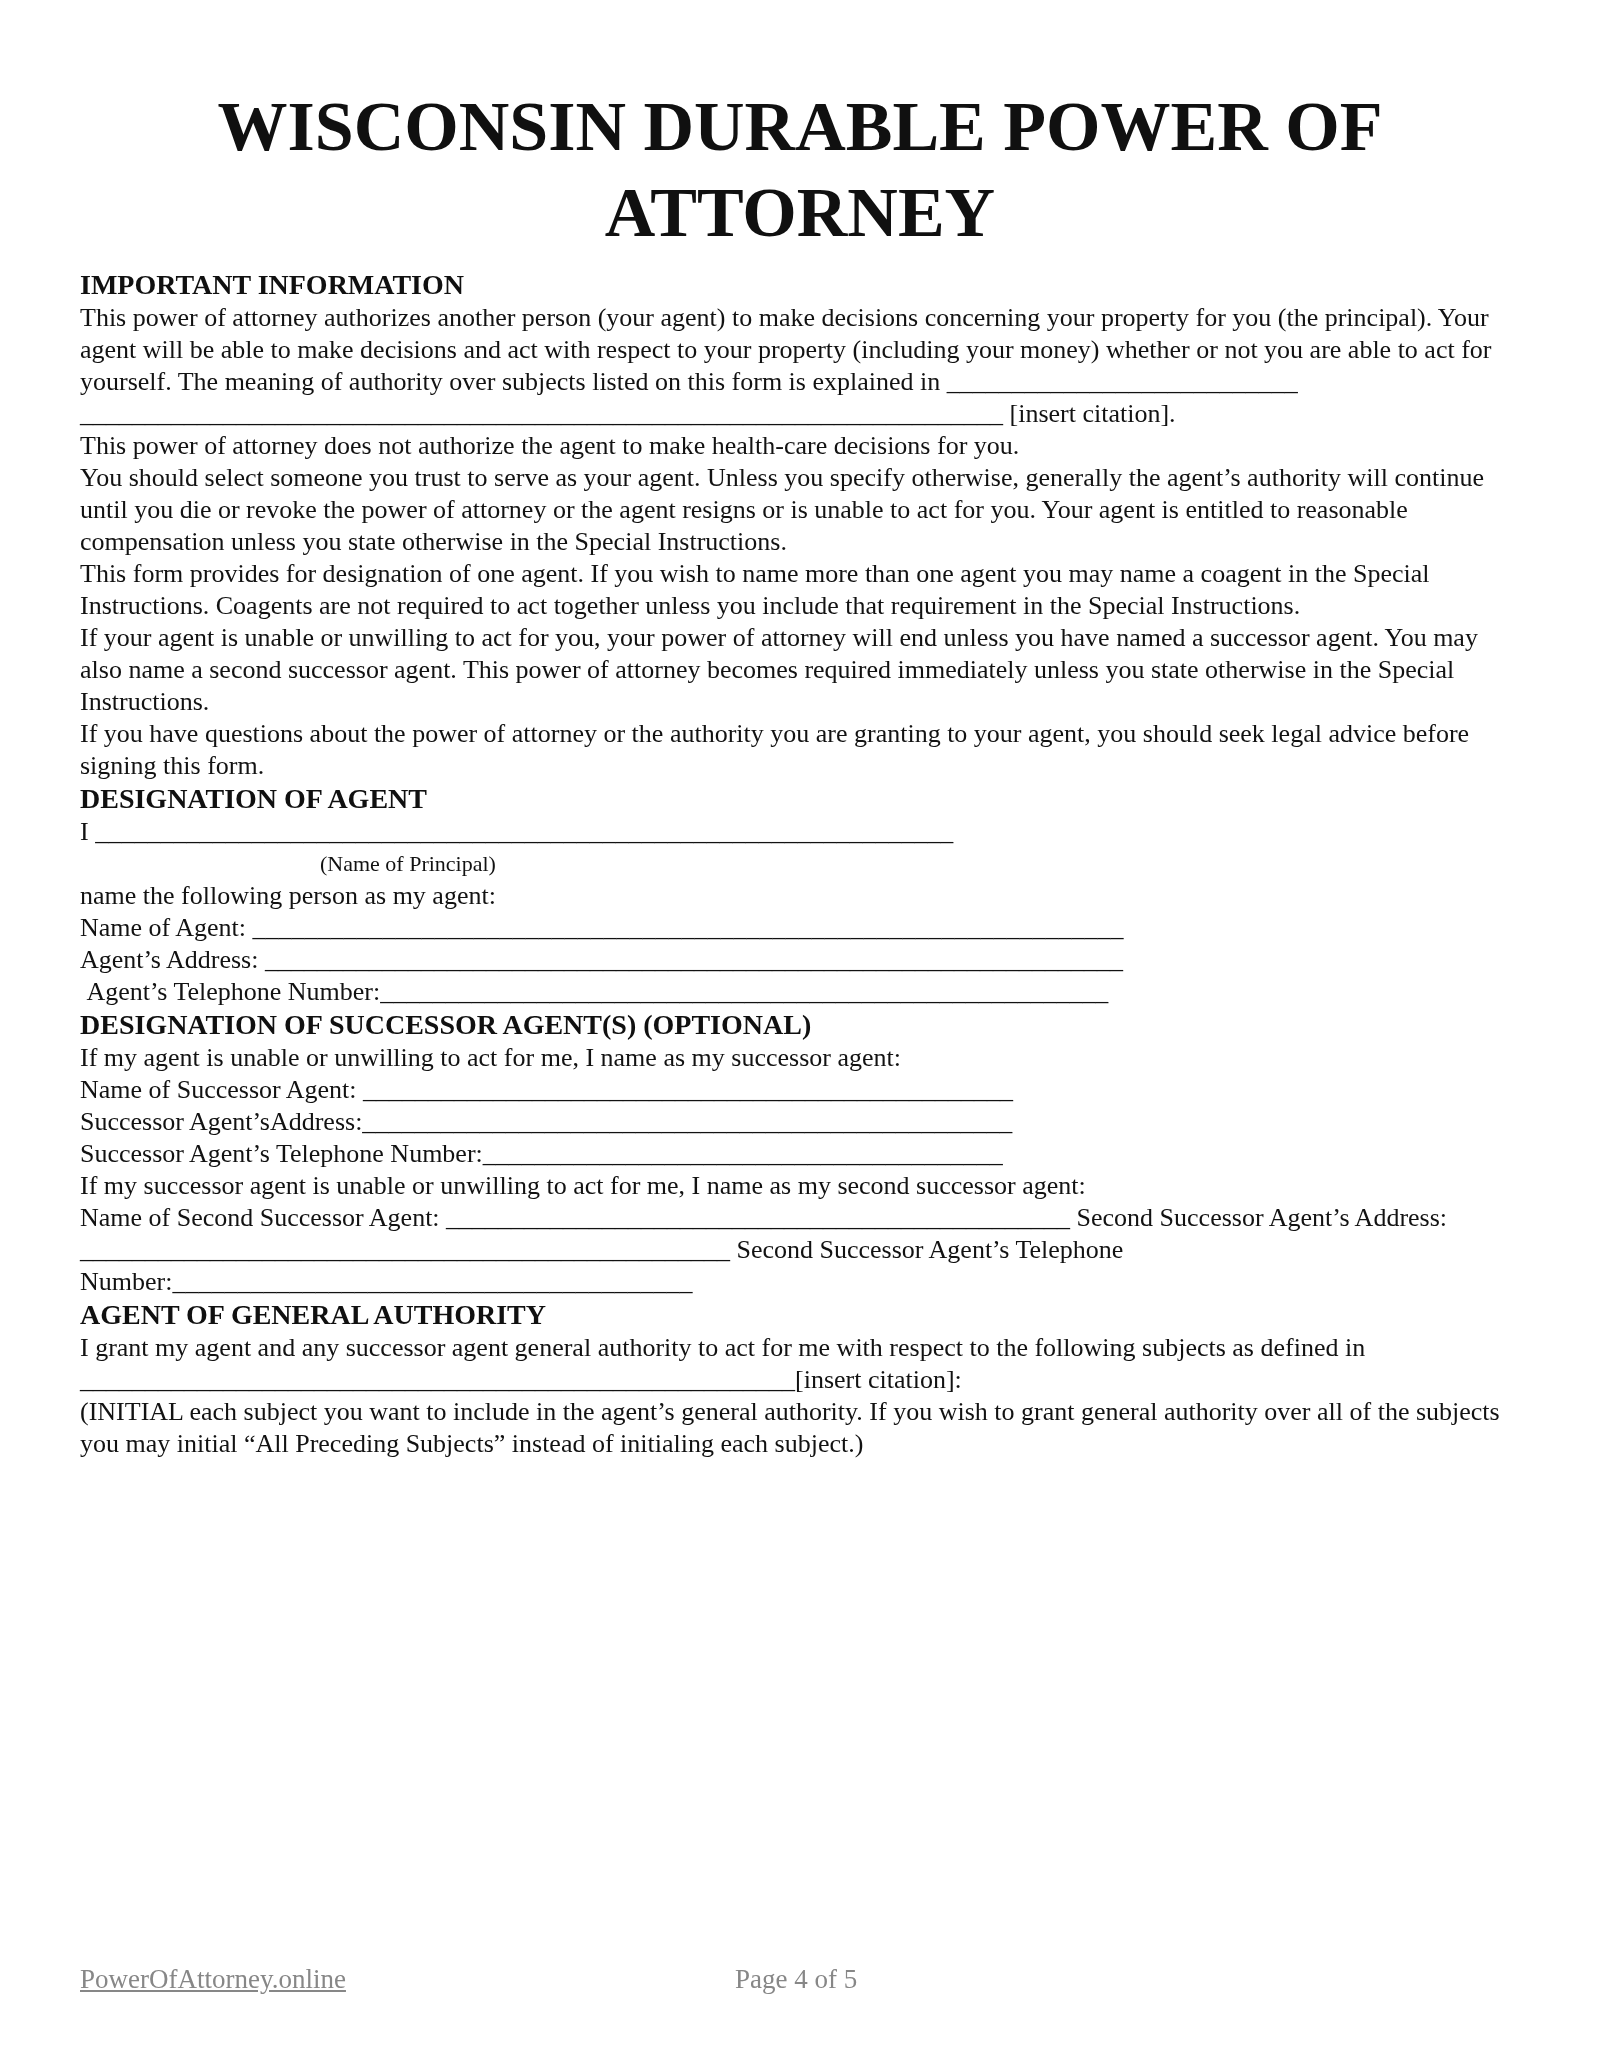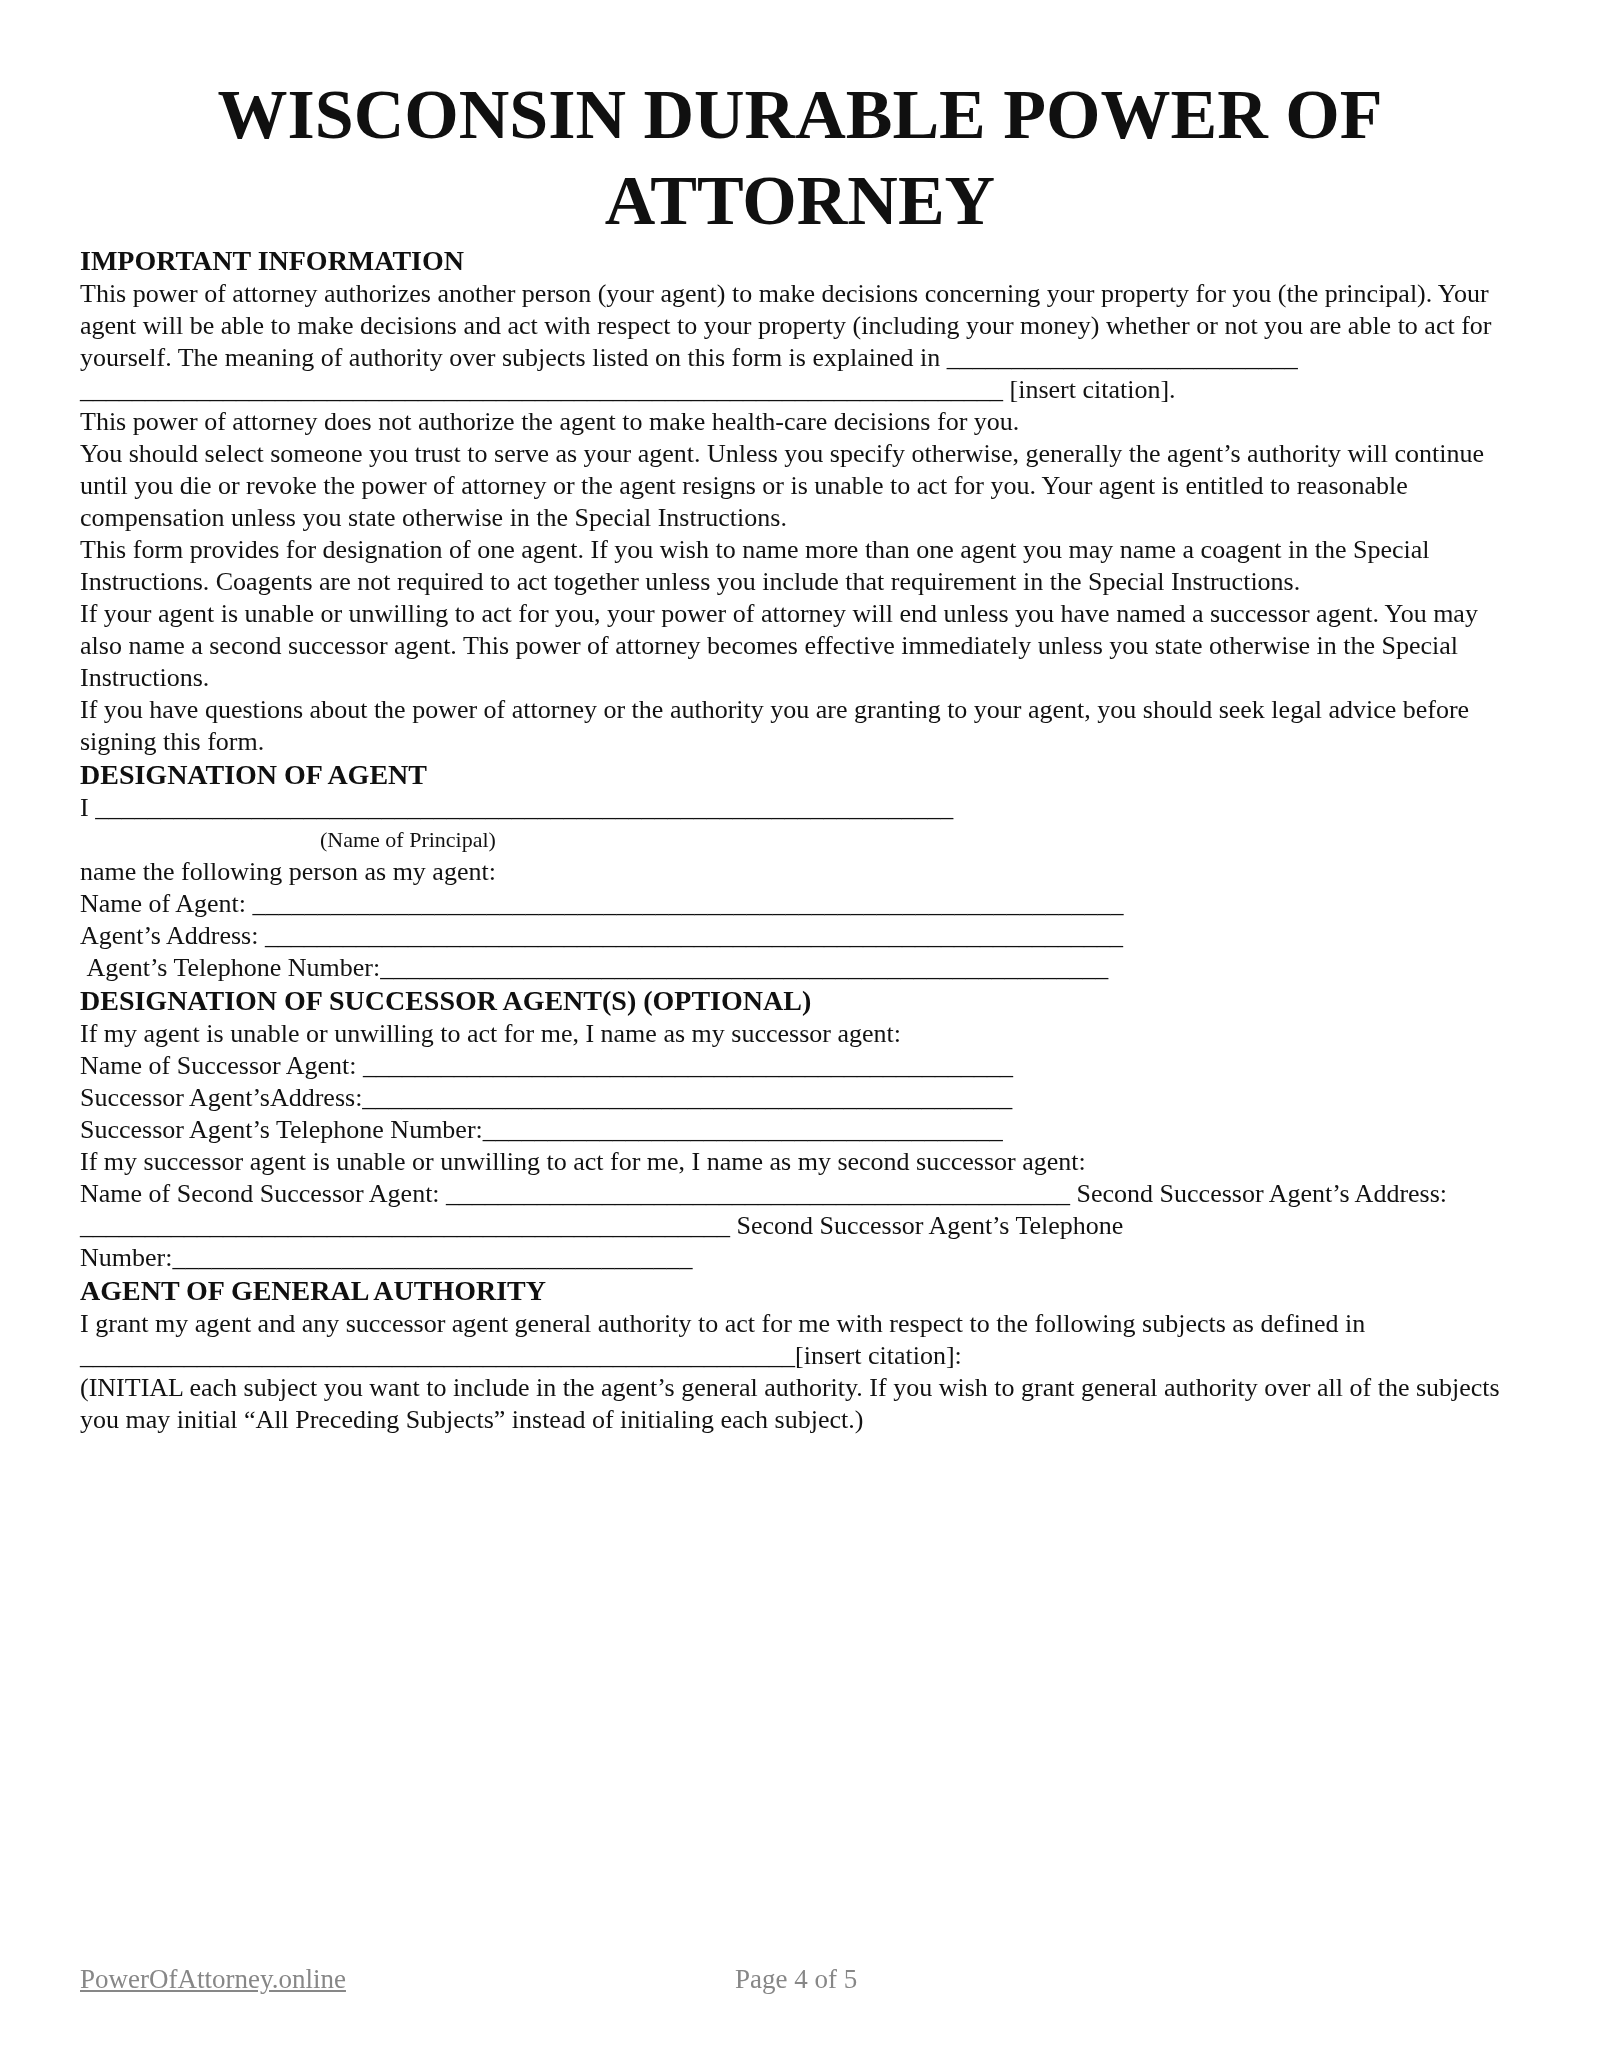--- a/index.html
+++ b/index.html
@@ -12,21 +12,21 @@
     width: 1600px;
     height: 2070px;
     box-sizing: border-box;
     padding: 72px 80px 0 80px;
     background: #ffffff;
     font-family: "Liberation Serif", "DejaVu Serif", serif;
     color: #121212;
     overflow: hidden;
   }
   h1.doc-title {
-    margin: 0;
+    margin: 12px;
     padding: 0 60px;
     font-size: 70px;
     line-height: 86px;
     font-weight: 700;
     text-align: center;
     color: #101010;
   }
   h2.section-heading {
     margin: 0;
     font-size: 28px;
@@ -88,21 +88,21 @@
 
   <h1 class="doc-title">WISCONSIN DURABLE POWER OF ATTORNEY</h1>
 
   <section>
     <h2 class="section-heading mt-title-gap">IMPORTANT INFORMATION</h2>
     <p class="body-text mt-para-first">This power of attorney authorizes another person (your agent) to make decisions concerning your property for you (the principal). Your agent will be able to make decisions and act with respect to your property (including your money) whether or not you are able to act for yourself. The meaning of authority over subjects listed on this form is explained in ___________________________
 _______________________________________________________________________ [insert citation].</p>
     <p class="body-text mt-para">This power of attorney does not authorize the agent to make health-care decisions for you.</p>
     <p class="body-text mt-para">You should select someone you trust to serve as your agent. Unless you specify otherwise, generally the agent’s authority will continue until you die or revoke the power of attorney or the agent resigns or is unable to act for you. Your agent is entitled to reasonable compensation unless you state otherwise in the Special Instructions.</p>
     <p class="body-text mt-para">This form provides for designation of one agent. If you wish to name more than one agent you may name a coagent in the Special Instructions. Coagents are not required to act together unless you include that requirement in the Special Instructions.</p>
-    <p class="body-text mt-para">If your agent is unable or unwilling to act for you, your power of attorney will end unless you have named a successor agent. You may also name a second successor agent. This power of attorney becomes effective immediately unless you state otherwise in the Special Instructions.</p>
+    <p class="body-text mt-para">If your agent is unable or unwilling to act for you, your power of attorney will end unless you have named a successor agent. You may also name a second successor agent. This power of attorney becomes required immediately unless you state otherwise in the Special Instructions.</p>
     <p class="body-text mt-para">If you have questions about the power of attorney or the authority you are granting to your agent, you should seek legal advice before signing this form.</p>
   </section>
 
   <section>
     <h2 class="section-heading mt-section">DESIGNATION OF AGENT</h2>
     <p class="body-text mt-line">I __________________________________________________________________</p>
     <p class="principal-caption">(Name of Principal)</p>
     <p class="body-text mt-line">name the following person as my agent:</p>
     <p class="body-text mt-block">Name of Agent: ___________________________________________________________________
 Agent’s Address: __________________________________________________________________

